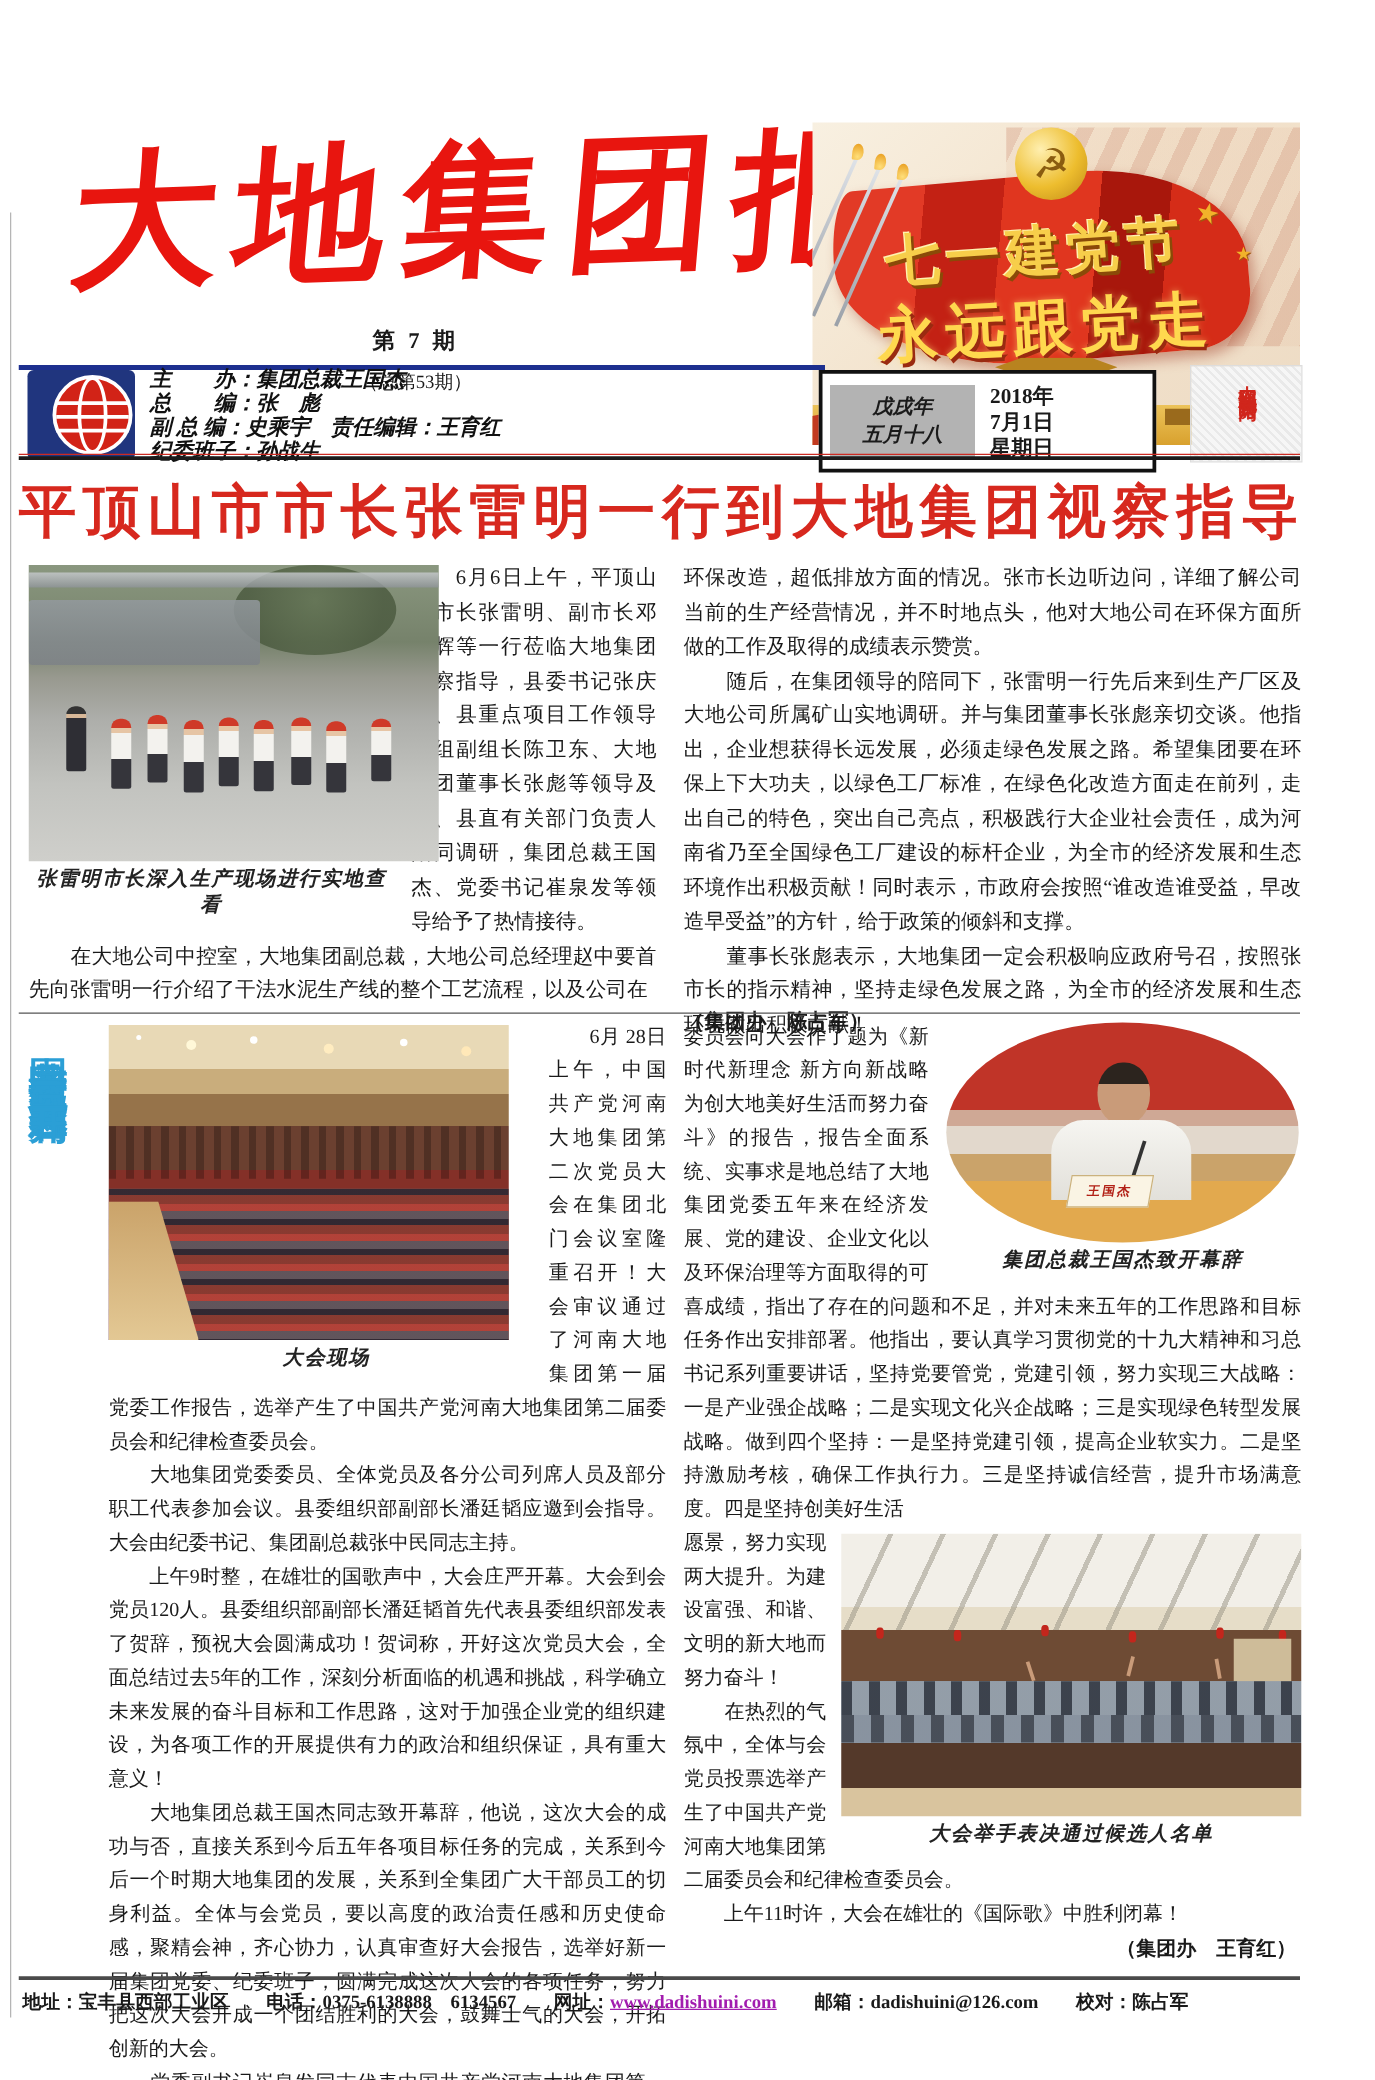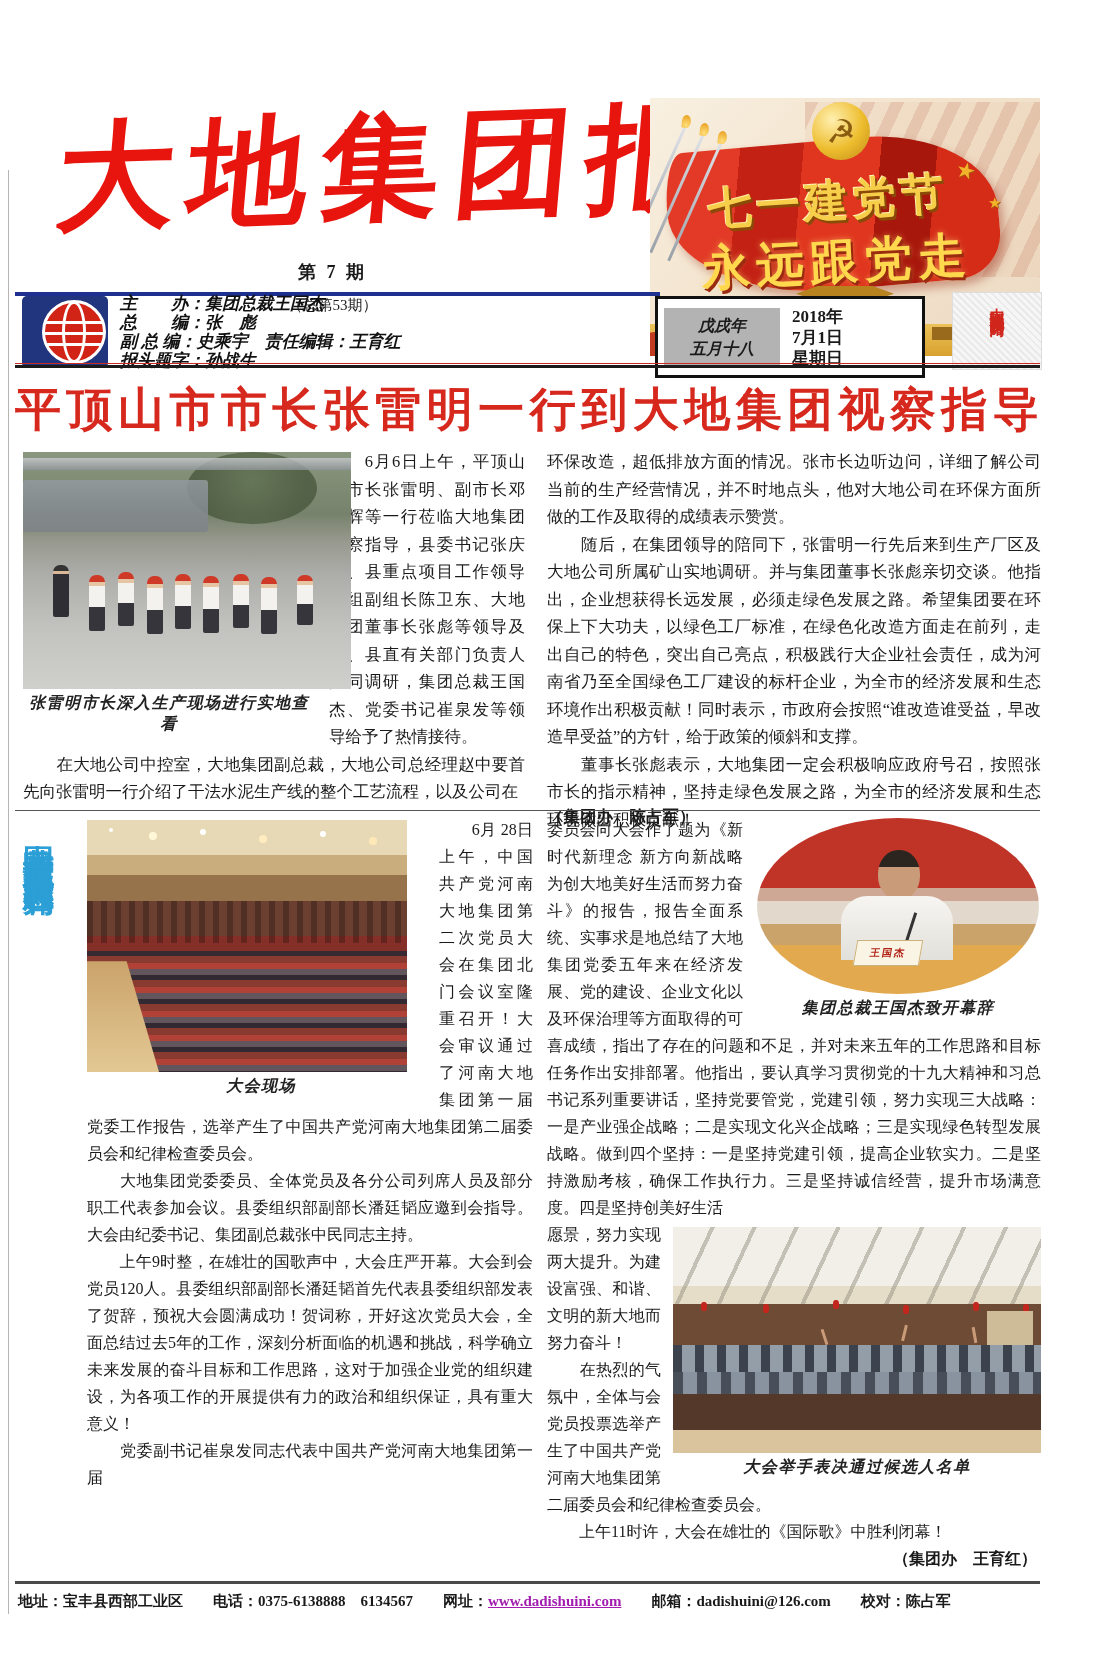--- a/index.html
+++ b/index.html
@@ -208,21 +208,21 @@
   <div class="issue-no">第 7 期</div>
   <div class="issue-total">（总第53期）</div>
 
   <div class="logo">
     <div class="logo-globe"></div>
   </div>
   <div class="info-text">
     <div>主　　办：集团总裁王国杰</div>
     <div>总　　编：张　彪</div>
     <div>副 总 编：史乘宇　责任编辑：王育红</div>
-    <div>报头题字：孙战生</div>
+    <div>纪委班子：孙战生</div>
   </div>
   <div class="date-box">
     <div class="lunar">
       <div>戊戌年</div>
       <div>五月十八</div>
     </div>
     <div class="greg">
       <div>2018年</div>
       <div>7月1日</div>
       <div>星期日</div>
@@ -278,20 +278,21 @@
           <div class="ph2-lights"></div>
           <div class="ph2-curtain"></div>
           <div class="ph2-crowd"></div>
           <div class="ph2-aisle"></div>
         </div>
         <div class="caption">大会现场</div>
       </div>
       <p>　　6月 28日上午，中国共产党河南大地集团第二次党员大会在集团北门会议室隆重召开！大会审议通过了河南大地集团第一届党委工作报告，选举产生了中国共产党河南大地集团第二届委员会和纪律检查委员会。</p>
       <p>　　大地集团党委委员、全体党员及各分公司列席人员及部分职工代表参加会议。县委组织部副部长潘廷韬应邀到会指导。大会由纪委书记、集团副总裁张中民同志主持。</p>
       <p>　　上午9时整，在雄壮的国歌声中，大会庄严开幕。大会到会党员120人。县委组织部副部长潘廷韬首先代表县委组织部发表了贺辞，预祝大会圆满成功！贺词称，开好这次党员大会，全面总结过去5年的工作，深刻分析面临的机遇和挑战，科学确立未来发展的奋斗目标和工作思路，这对于加强企业党的组织建设，为各项工作的开展提供有力的政治和组织保证，具有重大意义！</p>
+      <p>　　大地集团总裁王国杰同志致开幕辞，他说，这次大会的成功与否，直接关系到今后五年各项目标任务的完成，关系到今后一个时期大地集团的发展，关系到全集团广大干部员工的切身利益。全体与会党员，要以高度的政治责任感和历史使命感，聚精会神，齐心协力，认真审查好大会报告，选举好新一届集团党委、纪委班子，圆满完成这次大会的各项任务，努力把这次大会开成一个团结胜利的大会，鼓舞士气的大会，开拓创新的大会。</p>
       <p>　　党委副书记崔泉发同志代表中国共产党河南大地集团第一届</p>
     </div>
 
     <div class="a2-right">
       <div class="oval-wrap">
         <div class="photo photo-oval">
           <div class="sp-head"></div>
           <div class="sp-body"></div>
           <div class="sp-mic"></div>
           <div class="sp-card">王国杰</div>

